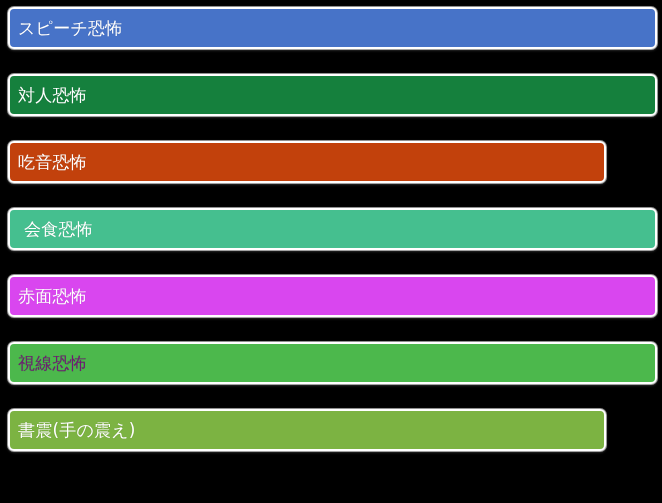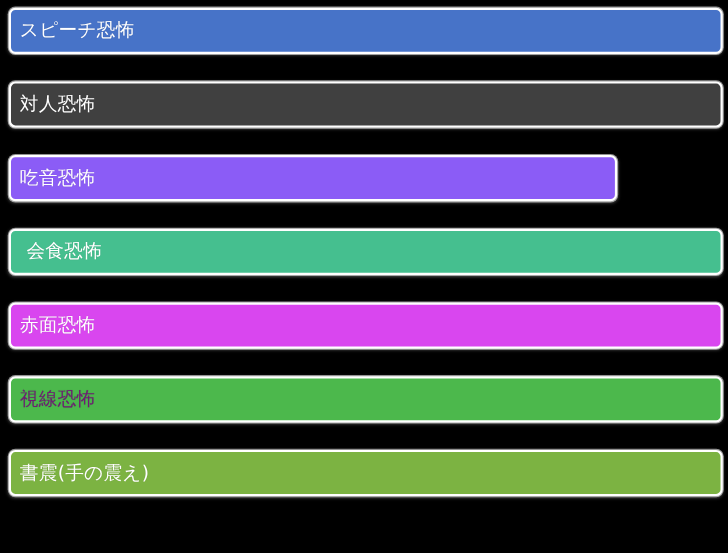--- a/index.html
+++ b/index.html
@@ -58,42 +58,42 @@
 </head>
 <body>
 
 <div id="chart-root" style="background: rgb(0, 0, 0);">
     <div class="bar-row" style="top: 5px;">
       <div class="bar" style="background: rgb(71, 115, 200); border-color: rgb(255, 255, 255); width: 649px;">
         <span class="bar-label" style="color: rgb(255, 255, 255);">スピーチ恐怖</span>
       </div>
     </div>
     <div class="bar-row" style="top: 72px;">
-      <div class="bar" style="background: #404040; border-color: rgb(255, 255, 255); width: 649px;">
+      <div class="bar" style="background: #15803d; border-color: rgb(255, 255, 255); width: 649px;">
         <span class="bar-label" style="color: rgb(255, 255, 255);">対人恐怖</span>
       </div>
     </div>
     <div class="bar-row" style="top: 139px;">
-      <div class="bar" style="background: #8b5cf6; border-color: rgb(255, 255, 255); width: 553px;">
+      <div class="bar" style="background: #c2410c; border-color: rgb(255, 255, 255); width: 598px;">
         <span class="bar-label" style="color: rgb(255, 255, 255);">吃音恐怖</span>
       </div>
     </div>
     <div class="bar-row" style="top: 206px;">
       <div class="bar" style="background: rgb(69, 191, 143); border-color: rgb(255, 255, 255); width: 649px;">
         <span class="bar-label" style="color: rgb(255, 255, 255); padding-left: 14px;">会食恐怖</span>
       </div>
     </div>
     <div class="bar-row" style="top: 273px;">
       <div class="bar" style="background: #d946ef; border-color: rgb(255, 255, 255); width: 649px;">
         <span class="bar-label" style="color: rgb(255, 255, 255);">赤面恐怖</span>
       </div>
     </div>
     <div class="bar-row" style="top: 340px;">
       <div class="bar" style="background: rgb(76, 184, 76); border-color: rgb(255, 255, 255); width: 649px;">
         <span class="bar-label" style="color: #701a75;">視線恐怖</span>
       </div>
     </div>
     <div class="bar-row" style="top: 407px;">
-      <div class="bar" style="background: rgb(124, 179, 66); border-color: rgb(255, 255, 255); width: 649px;">
+      <div class="bar" style="background: rgb(124, 179, 66); border-color: rgb(255, 255, 255); width: 598px;">
         <span class="bar-label" style="color: rgb(255, 255, 255);">書震(手の震え)</span>
       </div>
     </div>
   </div>
 
 </body></html>

